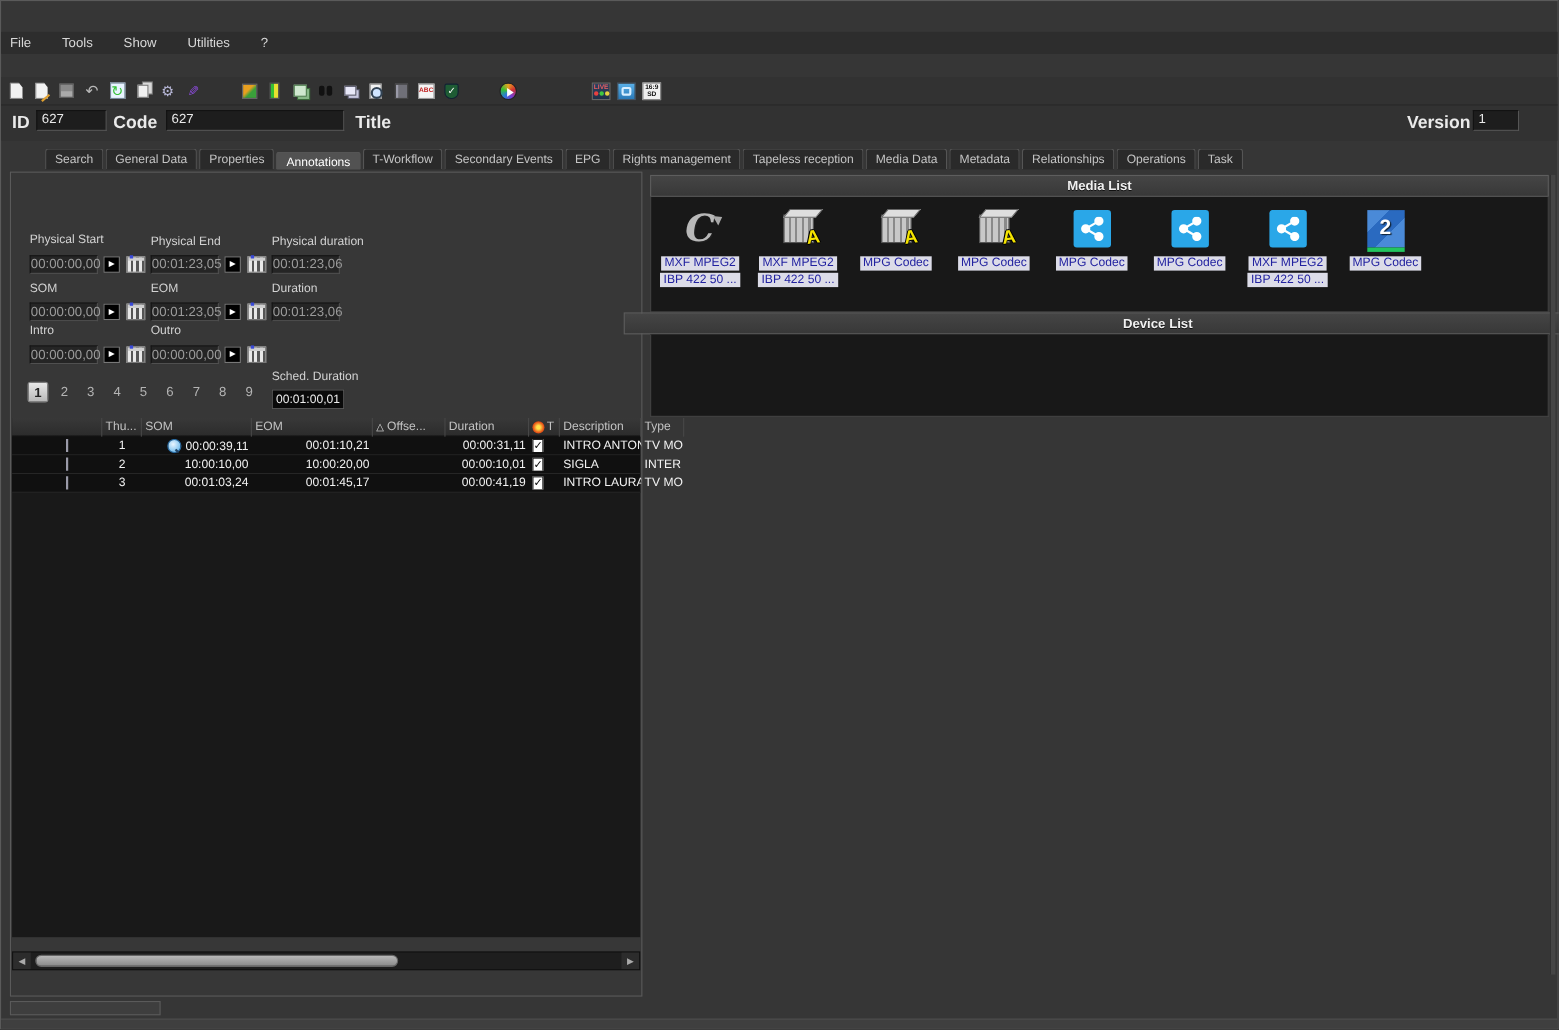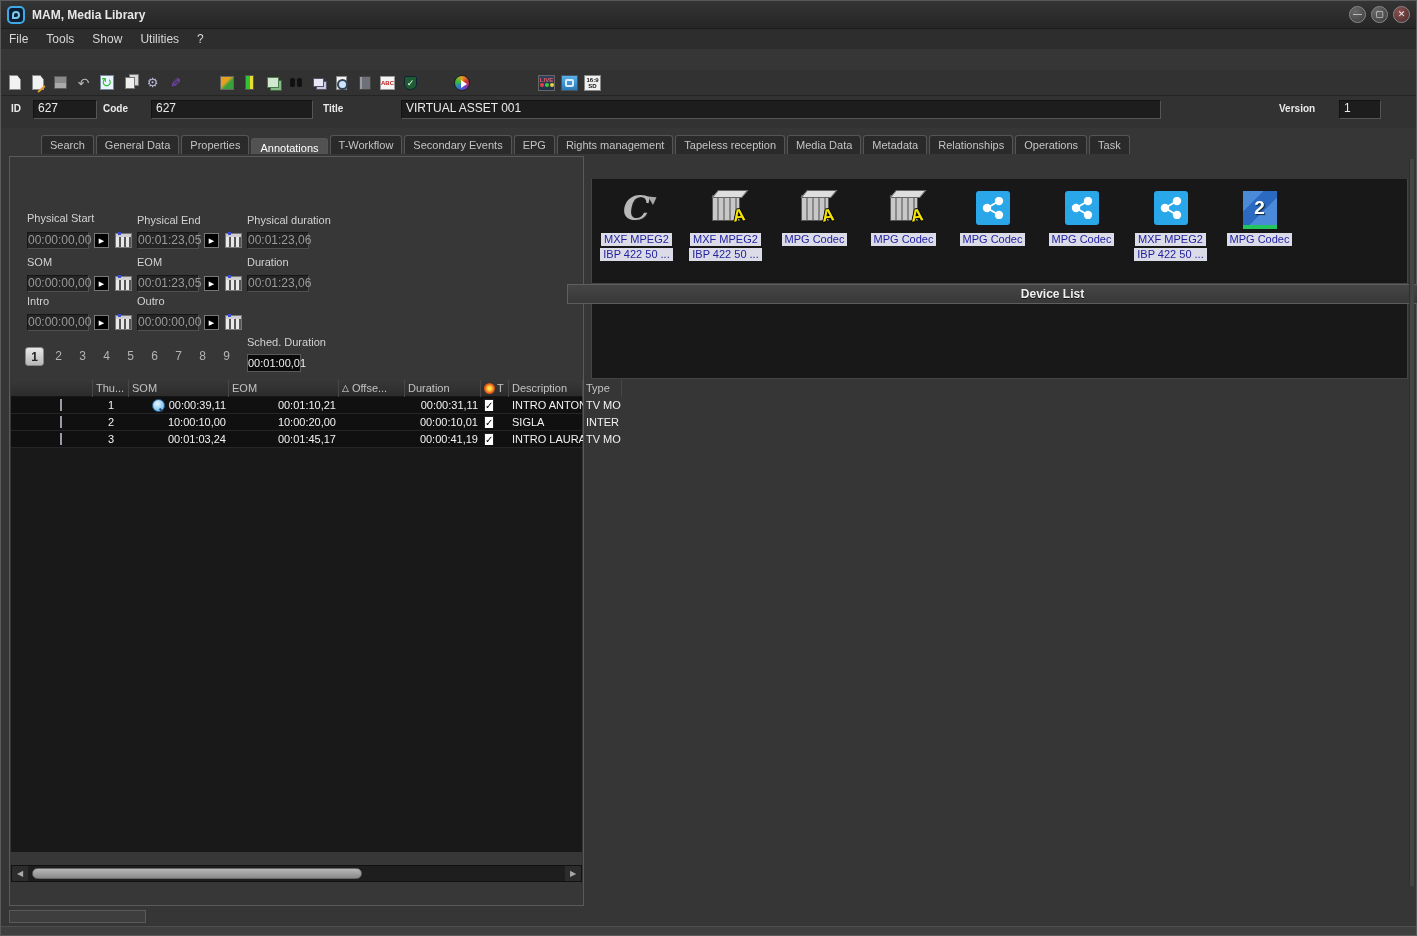--- a/index.html
+++ b/index.html
@@ -17,21 +17,21 @@
   .app-icon i { width:8px; height:8px; border:2px solid #7cc7f0; border-radius:50% 50% 50% 0; display:block; }
   .title-text { color:#e8e8e8; font-size:12px; font-weight:bold; }
   .winbtns { margin-left:auto; display:flex; gap:5px; }
   .wbtn { width:17px; height:17px; border-radius:50%; border:1px solid #8a8a8a;
     background:radial-gradient(circle at 35% 30%,#6a6a6a,#3a3a3a); color:#e8e8e8;
     font-size:9px; line-height:15px; text-align:center; }
   .wbtn.close { background:radial-gradient(circle at 35% 30%,#8a5050,#4a2a2a); }
 
   
   .menubar { position:absolute; left:0; top:28px; width:100%; height:20px;
-    background:#2d2d2d; display:flex; align-items:center; padding-left:8px; gap:18px; }
+    background:#2d2d2d; display:flex; align-items:center; padding-left:8px; gap:28px; }
   .menu-item { color:#d8d8d8; font-size:12px; }
 
   
   .banner { position:absolute; left:0; top:48px; width:100%; height:21px;
     background:linear-gradient(#aac4de,#92b2d2); display:flex; align-items:center; }
   .banner-app { color:#ffffff; font-size:14px; font-weight:bold; margin-left:34px;
     text-shadow:0 1px 1px rgba(0,0,0,.35); }
   .banner-mode { margin-left:auto; margin-right:14px; font-size:14px; font-weight:bold;
     color:#f0ee28; text-shadow:0 1px 1px rgba(0,0,0,.4); }
 
@@ -93,21 +93,21 @@
   .ic-tv { width:17px; height:16px; background:linear-gradient(#5ab0e8,#2a7ab8);
     border:1px solid #456; display:flex; align-items:center; justify-content:center; }
   .ic-tv i { width:9px; height:8px; border:2px solid #d8eeff; border-radius:2px; display:block; }
   .ic-169 { width:18px; height:16px; background:#f0f0f0; border:1px solid #888;
     color:#111; font-size:6px; font-weight:bold; display:flex; flex-direction:column;
     align-items:center; justify-content:center; line-height:6px; }
 
   
   .formrow { position:absolute; left:0; top:95px; width:100%; height:32px;
     background:#323232; }
-  .flabel { position:absolute; top:7px; color:#eaeaea; font-size:10px; font-weight:bold; }
+  .flabel { position:absolute; top:7px; color:#eaeaea; font-size:16px; font-weight:bold; }
   .finput { position:absolute; top:4px; height:19px; background:#1d1d1d;
     border:1px solid #121212; border-bottom-color:#555; border-right-color:#555;
     color:#eaeaea; font-size:12px; padding:0 4px; font-family:inherit; }
 
   
   .tabbar { position:absolute; left:4px; top:132px; width:1409px; height:21px;
     display:flex; align-items:flex-end; gap:2px;margin-left:36px; }
   .tab { background:#2a2a2a; border:1px solid #555; border-bottom:none;
     border-radius:3px 3px 0 0; color:#c4c4c4; font-size:11px; padding:3px 8px 3px;
     white-space:nowrap; }
@@ -125,21 +125,21 @@
   .filmbtn { position:absolute; width:17px; height:15px; border:1px solid #787878;
     background:
       repeating-linear-gradient(90deg,#e8e8e8 0 3px,#555 3px 5px),
       #e8e8e8; box-shadow:inset 0 3px 0 #cfcfcf; }
   .filmbtn::after { content:""; position:absolute; left:2px; top:-2px; width:3px; height:3px;
     background:#3a4ad8; }
   .segbtn { position:absolute; width:19px; height:19px; font-size:12px; color:#b4b4b4;
     text-align:center; line-height:19px; }
   .segbtn.active { background:linear-gradient(#e8e8e8,#b8b8b8); color:#222;
     border:1px solid #888; border-radius:3px; font-weight:bold; }
-  .schedfield { position:absolute; width:54px; height:18px; background:#0a0a0a;
+  .schedfield { position:absolute; width:66px; height:18px; background:#0a0a0a;
     border:1px solid #5a5a5a; color:#ececec; font-size:11px; line-height:16px; text-align:center; }
 
   
   .segtable { position:absolute; left:1px; top:223px; width:571px; height:472px;
     background:#191919; }
   .trow { display:grid; grid-template-columns:42px 36px 100px 110px 66px 76px 28px 74px 39px;
     height:17px; align-items:center;padding-left:40px; }
   .thead { background:linear-gradient(#383838,#2c2c2c); border-bottom:1px solid #151515; }
   .thead > div { color:#c2c2c2; font-size:11px; padding:0 3px; border-right:1px solid #474747;
     height:17px; line-height:17px; overflow:hidden; white-space:nowrap; display:flex; align-items:center; }
@@ -219,31 +219,20 @@
   .miniprog { position:absolute; left:8px; top:909px; width:137px; height:13px;
     background:#3e3e3e; border:1px solid #5a5a5a; }
   .bstrip { position:absolute; left:0; top:925px; width:100%; height:9px;
     background:#3f3f3f; border-top:1px solid #4e4e4e; }
 </style>
 </head>
 <body>
 
 <div class="app">
 
-  <div class="titlebar">
-    <span class="app-icon">
-        <i></i>
-      </span>
-    <span class="title-text">MAM, Media Library</span>
-    <span class="winbtns">
-      <span class="wbtn">—</span>
-      <span class="wbtn">▢</span>
-      <span class="wbtn close">✕</span>
-    </span>
-  </div>
 
   <div class="menubar">
     <span class="menu-item">File</span>
     <span class="menu-item">Tools</span>
     <span class="menu-item">Show</span>
     <span class="menu-item">Utilities</span>
     <span class="menu-item">?</span>
   </div>
 
 
@@ -322,21 +311,20 @@
         </span>
     </span>
   </div>
 
   <div class="formrow">
     <span class="flabel" style="left:10px">ID</span>
     <span class="finput" style="left:32px; width:64px">627</span>
     <span class="flabel" style="left:102px">Code</span>
     <span class="finput" style="left:150px; width:162px">627</span>
     <span class="flabel" style="left:322px">Title</span>
-    <span class="finput" style="left:400px; width:760px">VIRTUAL ASSET 001</span>
     <span class="flabel" style="left:1278px">Version</span>
     <span class="finput" style="left:1338px; width:42px">1</span>
   </div>
 
   <div class="tabbar">
     <span class="tab">Search</span>
     <span class="tab">General Data</span>
     <span class="tab">Properties</span>
     <span class="tab active">Annotations</span>
     <span class="tab">T-Workflow</span>
@@ -457,20 +445,21 @@
     </div>
 
     <div class="hscroll">
       <span class="harrow">◀</span>
       <span class="hthumb"></span>
       <span class="harrow" style="margin-left:auto">▶</span>
     </div>
 
   </div>
 
+  <div class="phead" style="left:590px; top:158px; width:817px">Media List</div>
   <div class="pbody" style="left:590px; top:178px; width:817px; height:105px">
     <div class="media-items">
       <div class="mitem">
         <div class="micon">
             <span class="mi-refresh">C</span>
           </div>
         <div class="mlabel"><span class="l1">MXF MPEG2</span><br><span class="l2">IBP 422 50 ...</span></div>
       </div>
       <div class="mitem">
         <div class="micon">

